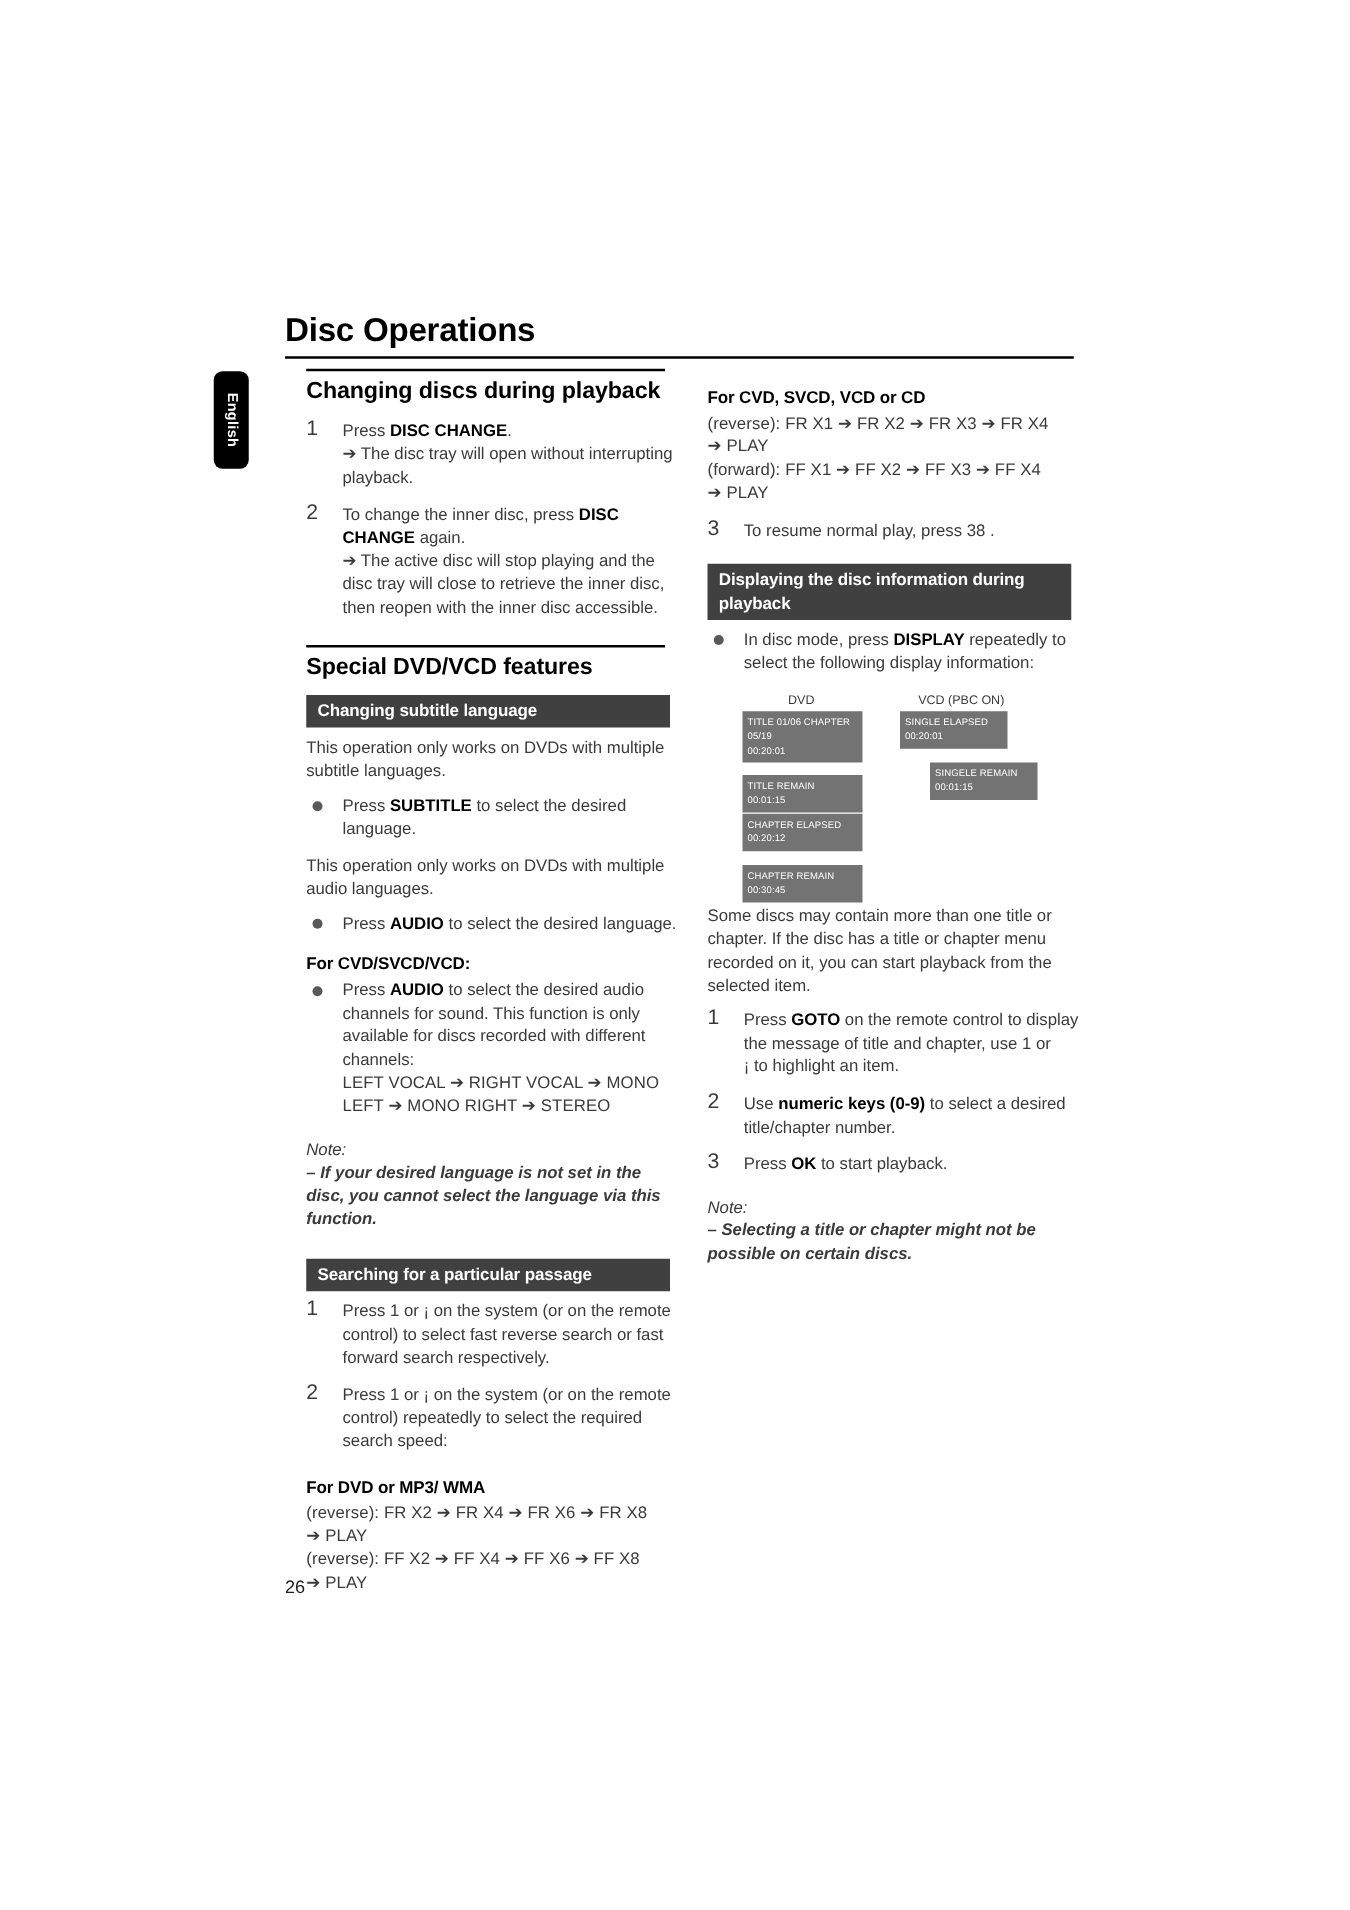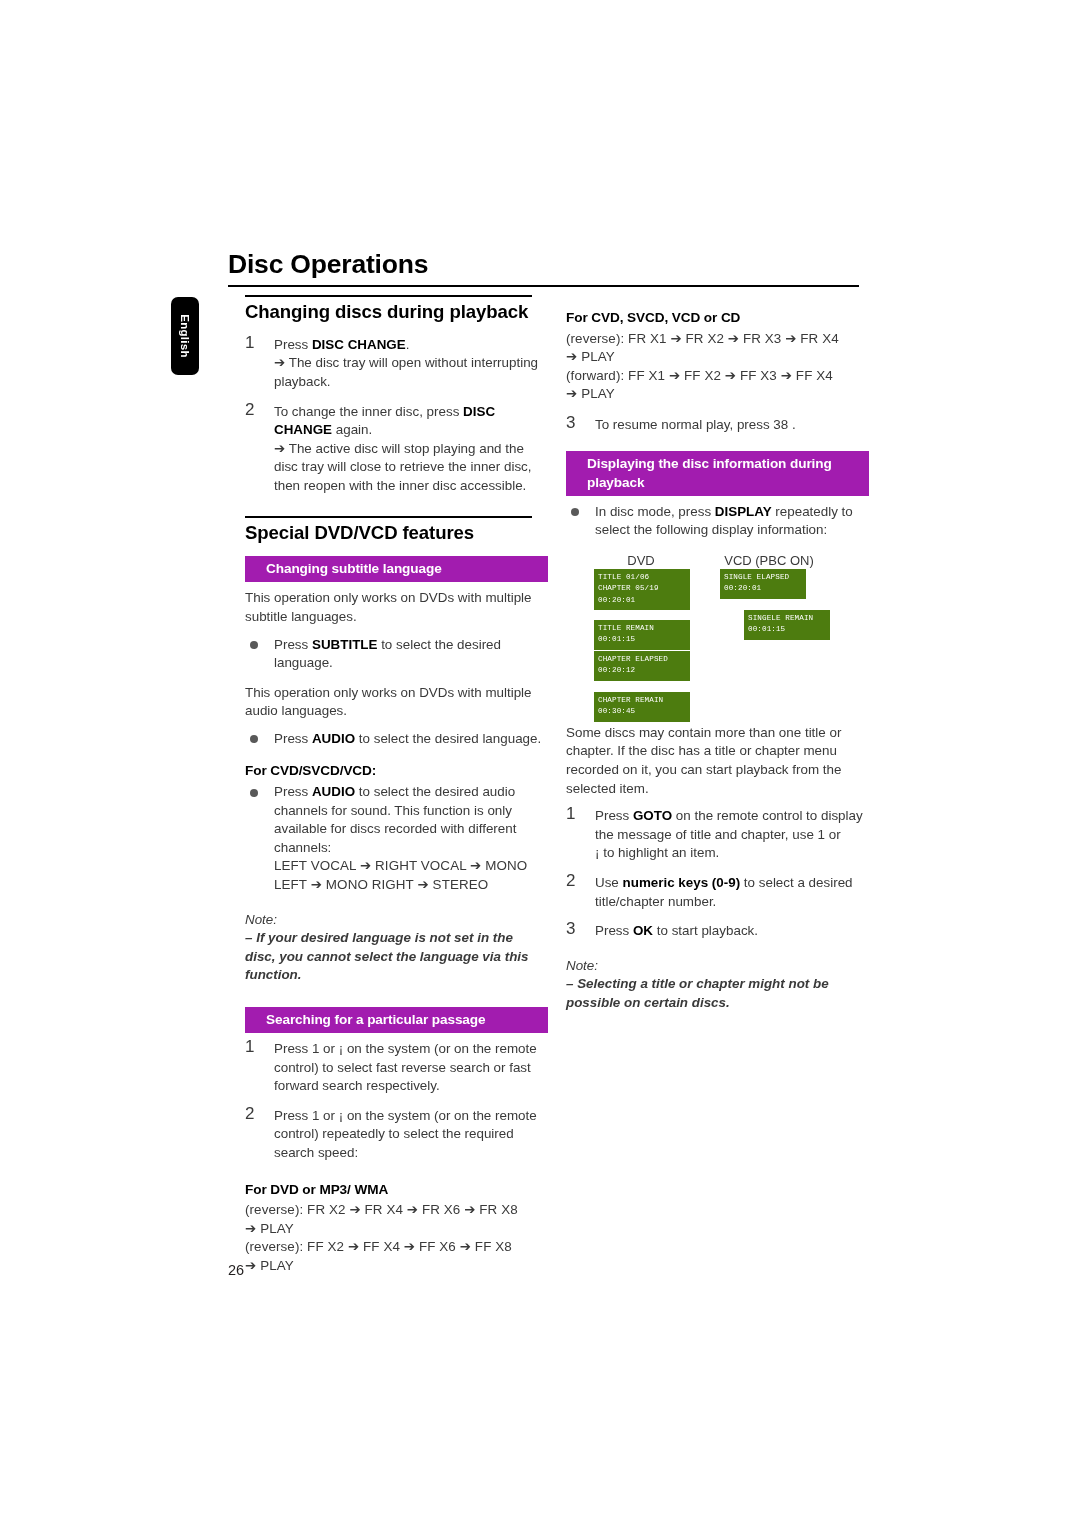--- a/index.html
+++ b/index.html
@@ -83,26 +83,26 @@
   }
   h2.sec-head {
     margin: 0 0 14px 0;
     font-size: 18.6px;
     font-weight: bold;
     color: #000;
     letter-spacing: -0.1px;
   }
 
   .bar-head {
-    background: #a21caf;
+    background: #404040;
     color: #ffffff;
     font-weight: bold;
     font-size: 13.6px;
     line-height: 19px;
-    padding: 3px 0 4px 21px;
+    padding: 3px 0 4px 9px;
     width: 282px;
     margin: 0 0 7px 0;
     letter-spacing: -0.1px;
   }
   .bar-head.tall { padding-bottom: 4px; }
 
   .bold-head {
     font-weight: bold;
     color: #000;
     font-size: 13.6px;
@@ -157,33 +157,32 @@
 
   
   .disp {
     position: relative;
     margin: 12px 0 0 0;
     height: 172px;
     width: 290px;
   }
   .disp-colhead {
     position: absolute;
-    font-size: 13px;
+    font-size: 10px;
     color: #3a3a3a;
     text-align: center;
   }
   .disp-box {
     position: absolute;
-    background: #4d7c0f;
+    background: #737373;
     color: #ffffff;
     font-size: 7.6px;
     line-height: 11.5px;
     padding: 3px 4px 4px 4px;
     letter-spacing: 0.1px;
-    font-family: Liberation Mono, monospace;
   }
   .disp-box .l1 { display: block; }
   .disp-box .l2 { display: block; }
 
   
   .page-num {
     position: absolute;
     left: 228px;
     top: 1262px;
     font-size: 14.5px;

